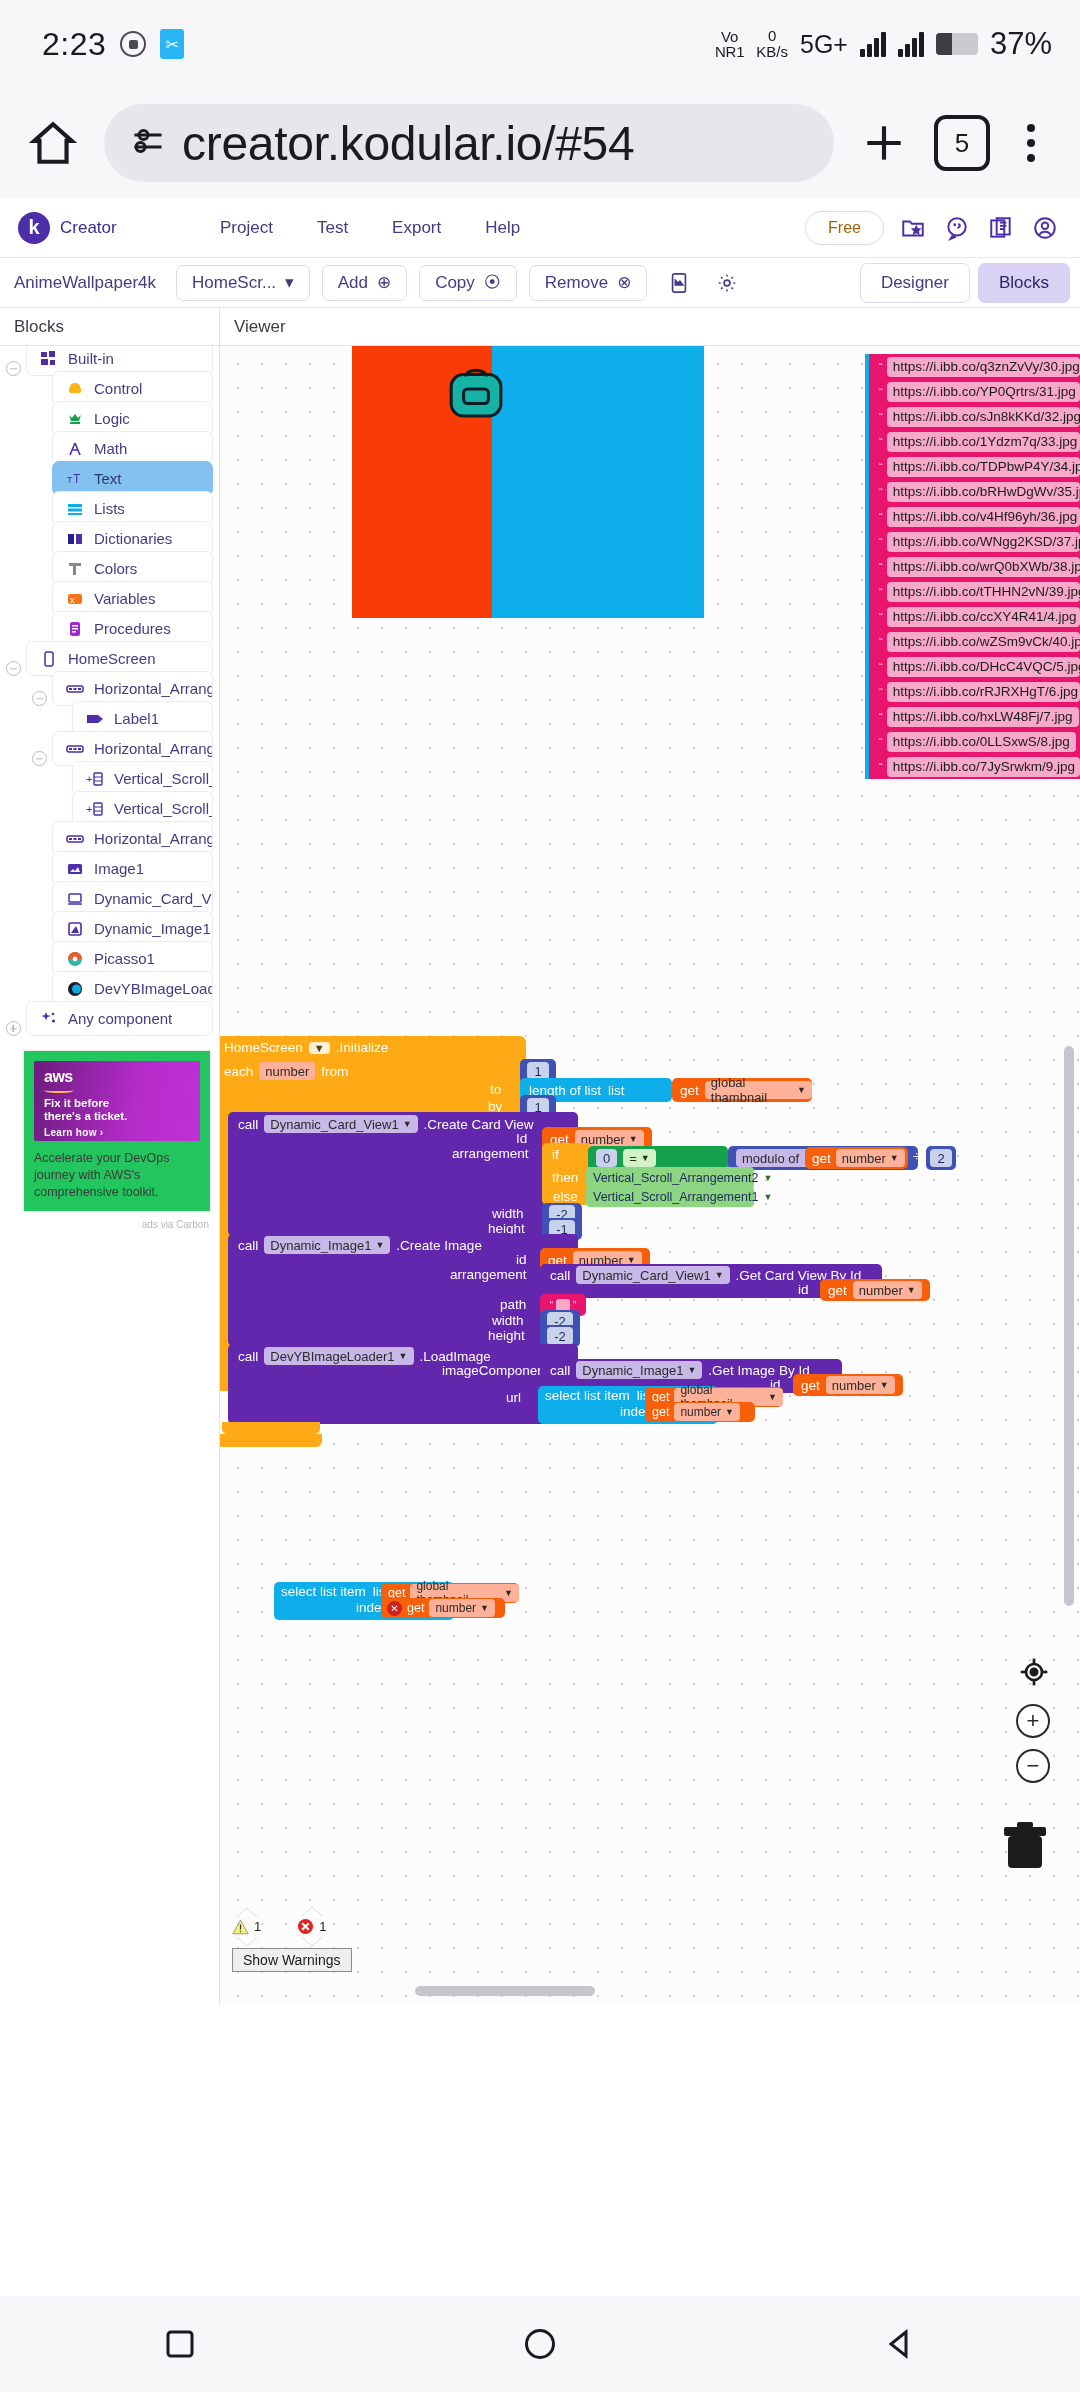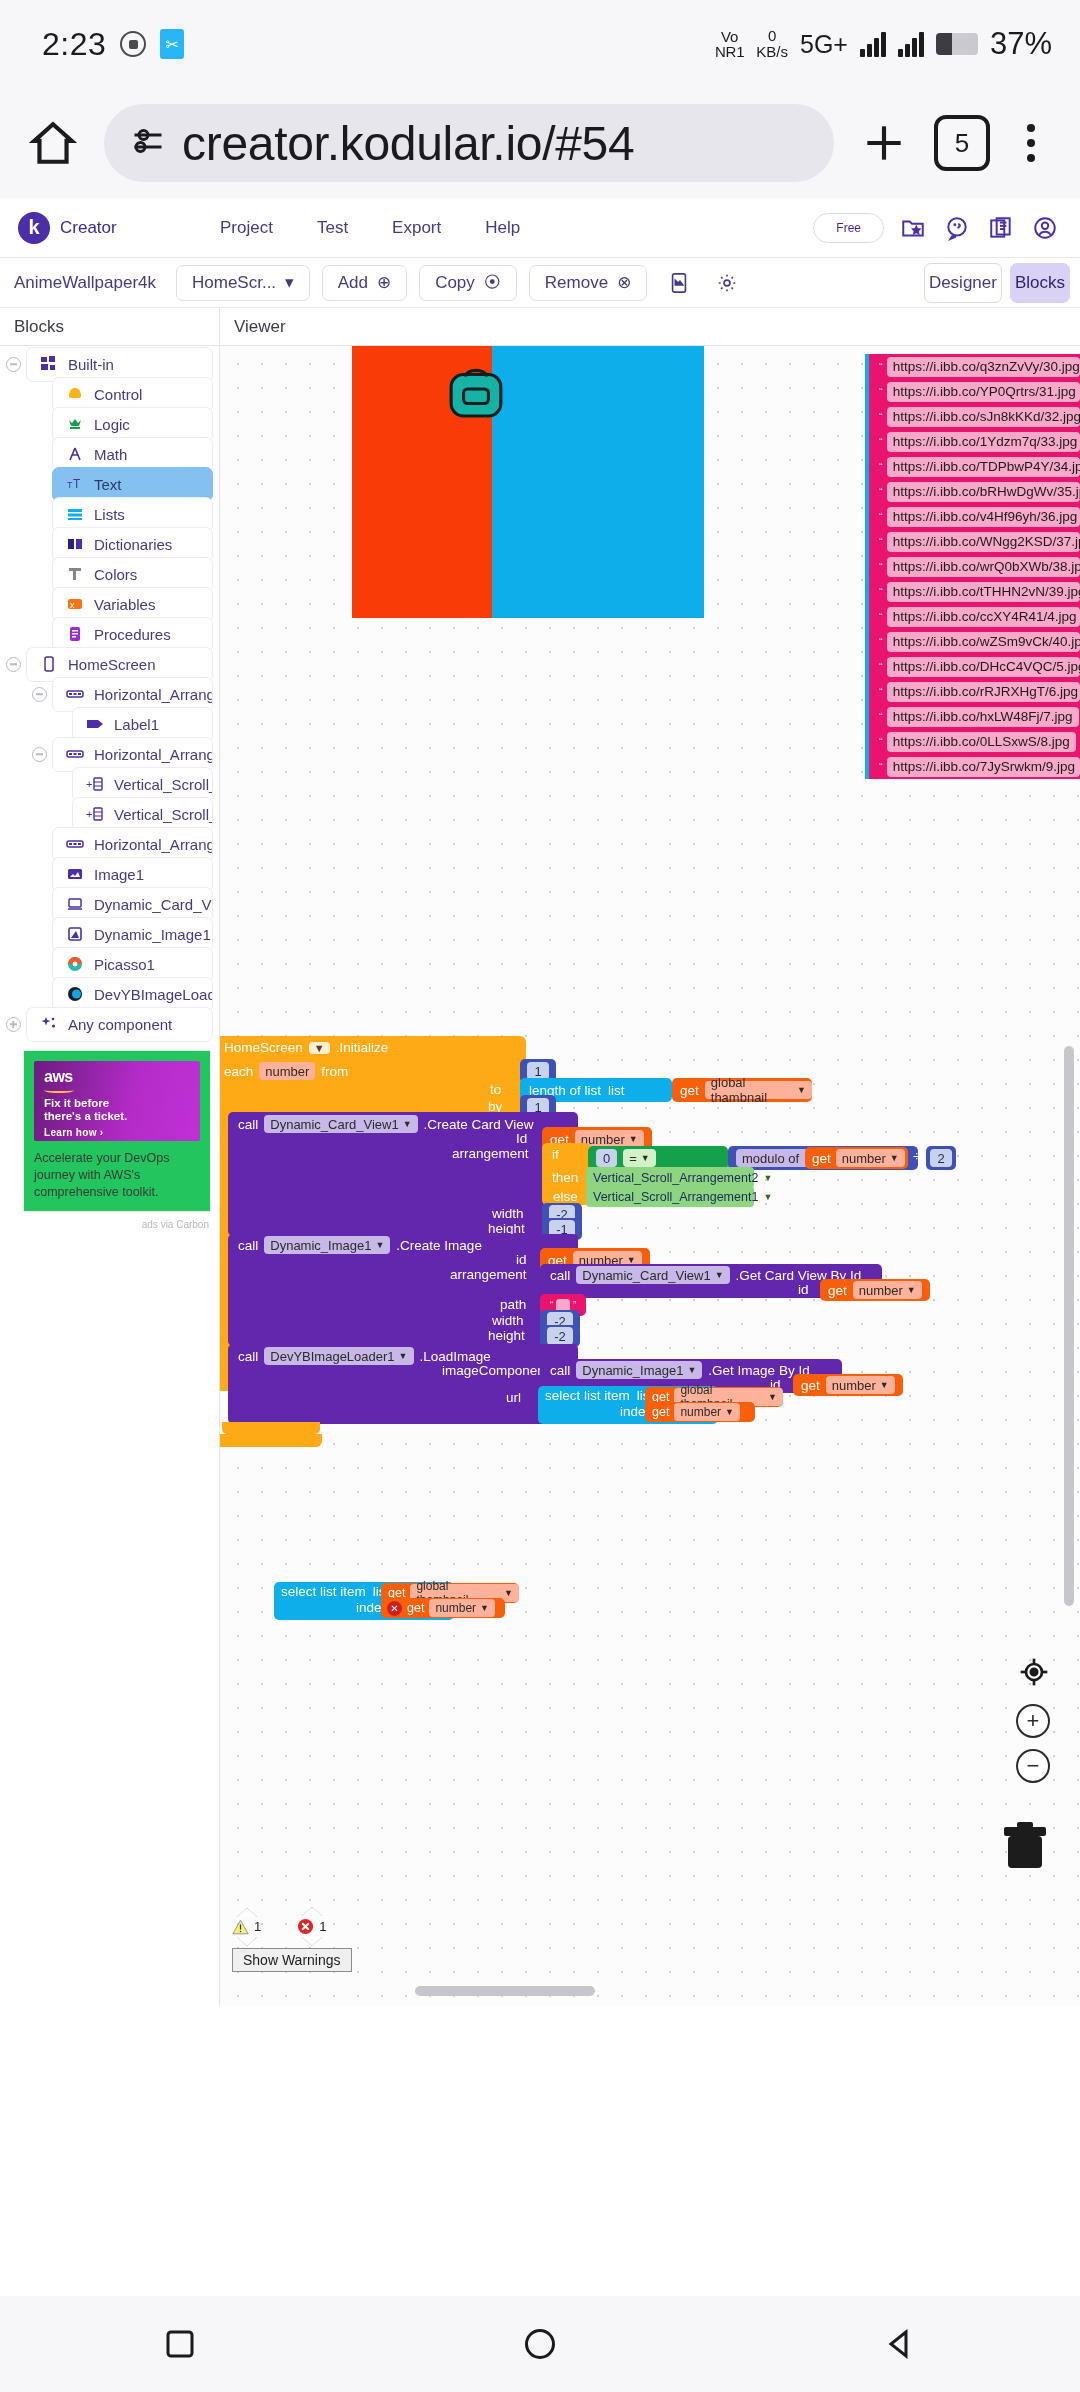--- a/index.html
+++ b/index.html
@@ -67,55 +67,55 @@
     height: 60px; background:#fff; border-bottom:1px solid #e8e8ef;
     display:flex; align-items:center; padding: 0 14px 0 18px; gap: 0;
   }
   .brand { display:flex;align-items:center;gap:10px; width:150px;}
   .blogo { width:32px;height:32px;border-radius:50%;background:#4b2ea8;color:#fff;
     display:flex;align-items:center;justify-content:center;font-size:20px;font-weight:bold;}
   .brand-name { font-size:17px; color:#3c2b8f; }
   .kmenu { display:flex; gap:0; margin-left: 30px;}
   .kmenu a { font-size:17px;color:#463a82;padding:0 22px; text-decoration:none;}
   .kright { margin-left:auto; display:flex; align-items:center; gap:14px; padding-right:6px;}
-  .freebtn { border:1px solid #ddd9ee;border-radius:22px;padding:7px 22px;font-size:12px;color:#4c1d95;background:#fff;}
+  .freebtn { border:1px solid #ddd9ee;border-radius:22px;padding:7px 22px;font-size:16px;color:#a16207;background:#fff;}
   .hicon { width:30px;height:30px;display:flex;align-items:center;justify-content:center;}
 
   
   .ktoolbar {
     height: 50px; background:#fff; border-bottom:1px solid #e8e8ef;
     display:flex; align-items:center; padding: 0 10px 0 14px; gap:12px;
   }
   .projname { font-size:17px;color:#463a82; width:150px;}
   .tbtn {
     border:1px solid #ded9f0;border-radius:7px;background:#fff;
     font-size:17px;color:#463a82;padding:7px 15px;display:flex;align-items:center;gap:9px;height:36px;
   }
   .tbtn .g { font-size:17px; }
   .tb-iconbtn { width:32px;height:32px;display:flex;align-items:center;justify-content:center;margin-left:4px;}
   .seg { display:flex; margin-left:auto; }
   .segbtn {
     font-size:17px;color:#463a82;border:1px solid #ded9f0;border-radius:7px;background:#fff;
-    padding:8px 4px;height:40px;display:flex;align-items:center;
+    padding:8px 20px;height:40px;display:flex;align-items:center;
   }
   .segbtn.active { background:#d9d2f5;border-color:#d9d2f5;color:#30246b;margin-left:8px;}
 
   
   .panelhdr {
     height: 38px; display:flex; border-bottom:1px solid #e3e3ea; background:#fff;
   }
   .panelhdr .ph-left { width:220px; display:flex;align-items:center;padding-left:14px;font-size:17px;color:#3c3c48;border-right:1px solid #e3e3ea;}
   .panelhdr .ph-right { flex:1; display:flex;align-items:center;padding-left:14px;font-size:17px;color:#3c3c48;}
 
   
   .workspace { display:flex; height: 1660px; }
 
   
   .sidebar { width:220px; background:#fff; border-right:1px solid #e3e3ea; padding: 6px 0 0 0; overflow:hidden;}
-  .treerow { display:flex; align-items:center; height:24px; margin-bottom:6px; padding-right:6px;}
+  .treerow { display:flex; align-items:flex-end; height:24px; margin-bottom:6px; padding-right:6px;}
   .toggle { width:26px; display:flex; align-items:center; justify-content:center; flex:0 0 26px;}
   .tg { width:15px;height:15px;border-radius:50%;border:1.5px solid #b9b9c4;position:relative;display:block;}
   .tg::before{content:'';position:absolute;left:3px;right:3px;top:50%;height:1.5px;background:#b9b9c4;transform:translateY(-50%);}
   .tg.plus::after{content:'';position:absolute;top:3px;bottom:3px;left:50%;width:1.5px;background:#b9b9c4;transform:translateX(-50%);}
   .node {
     flex:1; height:35px; border:1px solid #eceaf4; border-radius:7px; background:#fff;
     display:flex; align-items:center; gap:10px; padding-left:12px;
     font-size:15px; color:#463a82; overflow:hidden; white-space:nowrap;
   }
   .node.sel { background:#85c1f0; border-color:#85c1f0; color:#2b3a6b;}

